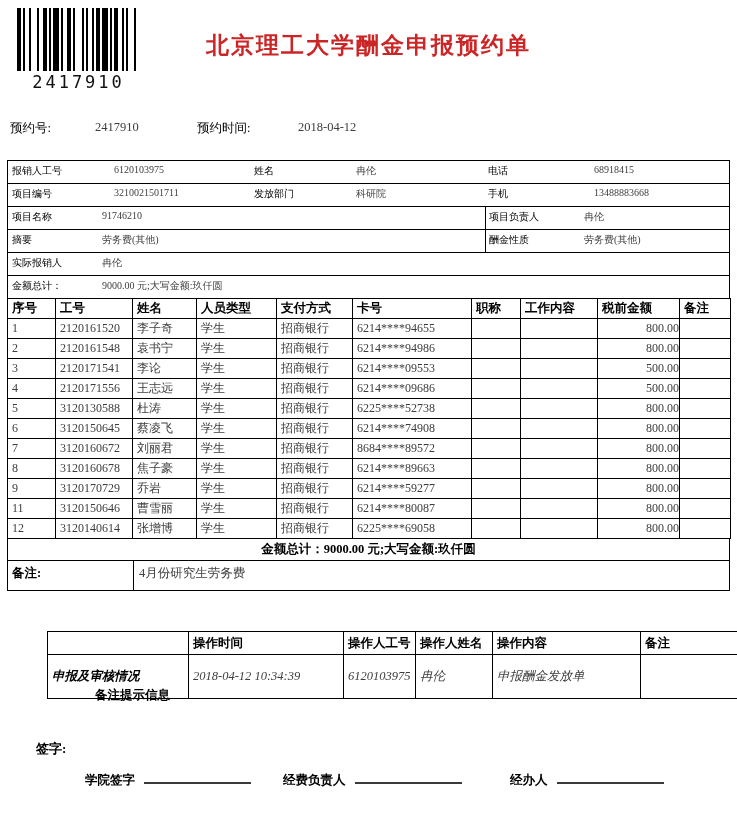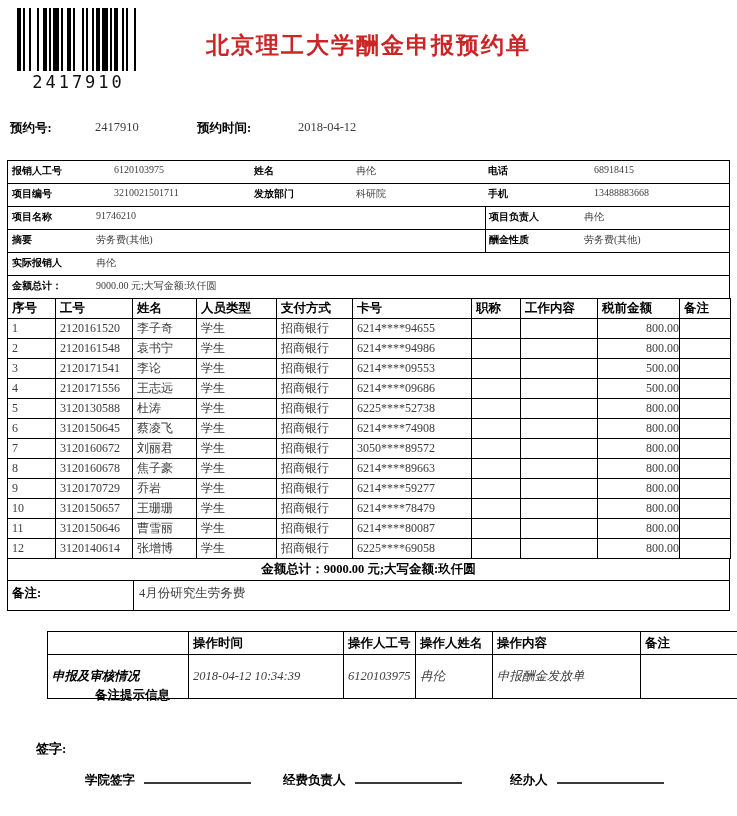--- a/index.html
+++ b/index.html
@@ -16,33 +16,33 @@
     font-size:17px;letter-spacing:3px;margin-top:1px;color:#111;
   }
   
   #doc-title{
     position:absolute;top:30px;left:0;width:100%;text-align:center;
     font-size:23px;font-weight:bold;letter-spacing:2px;color:#cc2526;
   }
   
   #resv-row{position:absolute;top:120px;left:0;width:737px;height:18px;font-size:12.5px;}
   #resv-row span{position:absolute;top:0;white-space:nowrap;}
-  .lbl{font-weight:bold;color:#000;}
+  .lbl{font-weight:normal;color:#000;}
   .val{color:#3d3d3d;}
   #resv-no-label{left:10px;} #resv-no-value{left:95px;}
   #resv-time-label{left:197px;} #resv-time-value{left:298px;}
   
   #form-block{position:absolute;left:7px;top:160px;width:723px;box-sizing:border-box;}
   .info-row{
     box-sizing:border-box;position:relative;height:23px;width:723px;
     border:1px solid #000;border-bottom:none;font-size:10px;
   }
   .info-row span{position:absolute;top:3px;white-space:nowrap;}
   .info-row .l1{left:4px;} .info-row .v1{left:106px;}
-  .info-row .v1b{left:88px;}
+  .info-row .v1b{left:94px;}
   .info-row .l2{left:246px;} .info-row .v2{left:348px;}
   .info-row .l3{left:480px;} .info-row .v3{left:586px;}
   .info-row .l3b{left:481px;} .info-row .v3b{left:576px;}
   .info-divider{position:absolute;left:477px;top:0;bottom:0;border-left:1px solid #000;}
   
   #items-table{border-collapse:collapse;table-layout:fixed;width:723px;font-size:12px;}
   #items-table th,#items-table td{
     border:1px solid #000;padding:0 0 0 4px;height:20px;overflow:hidden;
     white-space:nowrap;text-align:left;font-weight:normal;box-sizing:border-box;
   }
@@ -289,21 +289,21 @@
             <td></td>
             <td class="amount">800.00</td>
             <td></td>
           </tr>
           <tr>
             <td>7</td>
             <td>3120160672</td>
             <td>刘丽君</td>
             <td>学生</td>
             <td>招商银行</td>
-            <td>3050****89572</td>
+            <td>8684****89572</td>
             <td></td>
             <td></td>
             <td class="amount">800.00</td>
             <td></td>
           </tr>
           <tr>
             <td>8</td>
             <td>3120160678</td>
             <td>焦子豪</td>
             <td>学生</td>
@@ -314,32 +314,20 @@
             <td class="amount">800.00</td>
             <td></td>
           </tr>
           <tr>
             <td>9</td>
             <td>3120170729</td>
             <td>乔岩</td>
             <td>学生</td>
             <td>招商银行</td>
             <td>6214****59277</td>
-            <td></td>
-            <td></td>
-            <td class="amount">800.00</td>
-            <td></td>
-          </tr>
-          <tr>
-            <td>10</td>
-            <td>3120150657</td>
-            <td>王珊珊</td>
-            <td>学生</td>
-            <td>招商银行</td>
-            <td>6214****78479</td>
             <td></td>
             <td></td>
             <td class="amount">800.00</td>
             <td></td>
           </tr>
           <tr>
             <td>11</td>
             <td>3120150646</td>
             <td>曹雪丽</td>
             <td>学生</td>

